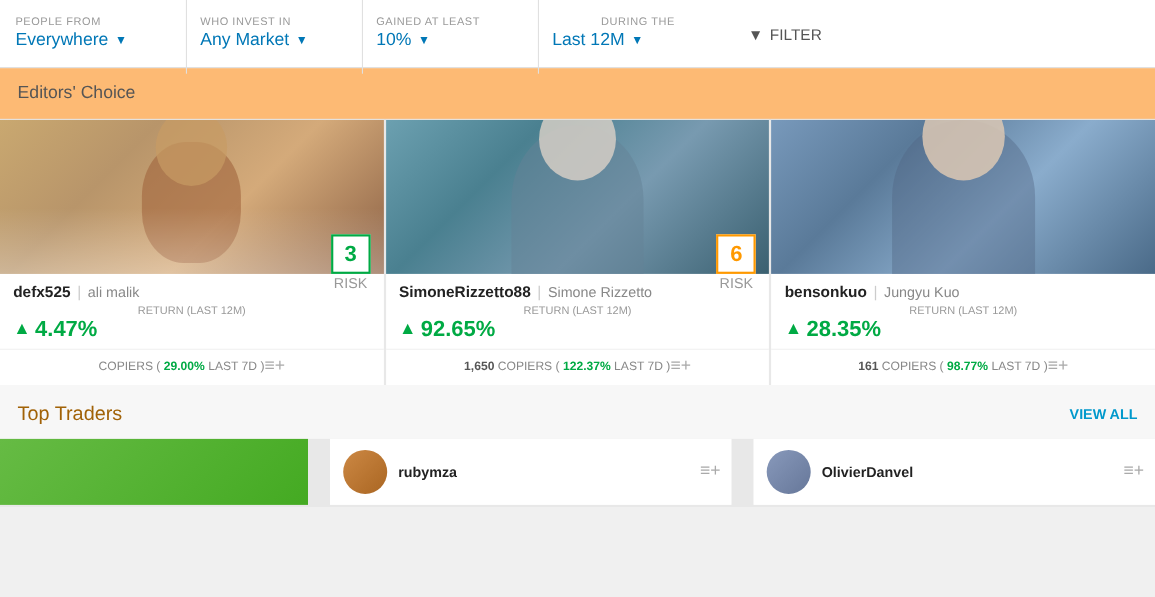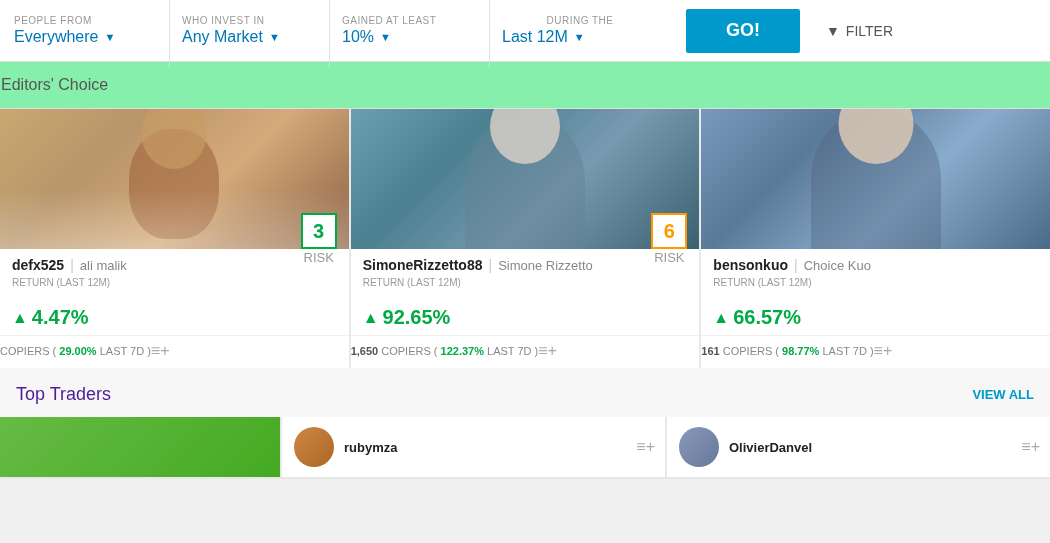--- a/index.html
+++ b/index.html
@@ -61,23 +61,23 @@
       align-items: center;
       gap: 6px;
       font-size: 14px;
       color: #555;
       cursor: pointer;
       padding: 0 10px;
     }
 
     
     .section-header {
-      background: #86efac;
+      background: #fdba74;
       border-bottom: 1px solid #e0e0e0;
-      padding: 14px 1px;
+      padding: 14px 16px;
     }
     .section-title {
       font-size: 16px;
       color: #555;
       font-weight: 400;
     }
 
     
     .cards-row {
       display: flex;
@@ -114,20 +114,21 @@
 
     
     .face-silhouette {
       position: relative;
       height: 140px;
       overflow: hidden;
     }
 
     .card-info {
       padding: 8px 12px 6px;
+      text-align: center;
     }
     .card-name-row {
       display: flex;
       align-items: center;
       gap: 6px;
       margin-bottom: 4px;
     }
     .card-username {
       font-size: 14px;
       font-weight: bold;
@@ -147,30 +148,30 @@
       color: #00aa44;
       display: flex;
       align-items: center;
       gap: 4px;
     }
     .card-return .arrow { font-size: 16px; color: #00aa44; }
     .return-label {
       font-size: 10px;
       color: #999;
       text-transform: uppercase;
-      margin-bottom: 18px;
+      margin-bottom: 0;
     }
     .card-copiers {
       font-size: 11px;
       color: #888;
       padding: 6px 0 8px;
       border-top: 1px solid #f0f0f0;
       display: flex;
       align-items: center;
-      justify-content: flex-start;
+      justify-content: center;
     }
     .copiers-count {
       font-weight: bold;
       color: #555;
     }
     .copiers-change {
       color: #00aa44;
       font-weight: bold;
     }
     .copy-icon {
@@ -210,34 +211,34 @@
     
     .top-traders-header {
       display: flex;
       align-items: center;
       justify-content: space-between;
       padding: 16px 16px 12px;
       background: #f7f7f7;
     }
     .top-traders-title {
       font-size: 18px;
-      color: #4c1d95;
+      color: #a16207;
     }
     .view-all-link {
       color: #0099cc;
       font-size: 13px;
       font-weight: bold;
       cursor: pointer;
       text-decoration: none;
     }
 
     
     .bottom-cards-row {
       display: flex;
-      gap: 2px;
+      gap: 20px;
       background: #e8e8e8;
       padding-bottom: 2px;
     }
     .bottom-card {
       background: #fff;
       flex: 1;
       height: 60px;
       display: flex;
       align-items: center;
       gap: 10px;
@@ -298,21 +299,20 @@
       <span class="chevron">▼</span>
     </span>
   </div>
   <div class="filter-group" style="border-right:none; min-width:180px;text-align:center;">
     <span class="filter-label">DURING THE</span>
     <span class="filter-value">
       <span>Last 12M</span>
       <span class="chevron">▼</span>
     </span>
   </div>
-  <button class="go-btn">GO!</button>
   <div class="filter-btn">
     <span>▼</span>
     <span>FILTER</span>
   </div>
 </div>
 
 <div class="section-header">
   <span class="section-title">Editors' Choice</span>
 </div>
 
@@ -384,26 +384,26 @@
 
   <div class="trader-card">
     <div class="face-silhouette card-img-3">
       <div style="position:absolute;bottom:0px;left:50%;transform:translateX(-50%);width:130px;height:140px;background:rgba(80,100,130,0.4);border-radius:50% 50% 0 0;"></div>
       <div style="position:absolute;bottom:85px;left:50%;transform:translateX(-50%);width:75px;height:80px;background:rgba(220,200,180,0.85);border-radius:50%;"></div>
     </div>
     <div class="card-info">
       <div class="card-name-row">
         <span class="card-username">bensonkuo</span>
         <span class="card-separator">|</span>
-        <span class="card-realname">Choice Kuo</span>
+        <span class="card-realname">Jungyu Kuo</span>
       </div>
       <div class="return-label">RETURN (LAST 12M)</div>
       <div class="card-return">
         <span class="arrow">▲</span>
-        <span>66.57%</span>
+        <span>28.35%</span>
       </div>
     </div>
     <div class="card-copiers">
       <span>
         <span class="copiers-count">161</span>
         <span> COPIERS ( </span>
         <span class="copiers-change">98.77%</span>
         <span> LAST 7D )</span>
       </span>
       <span class="copy-icon">≡+</span>

